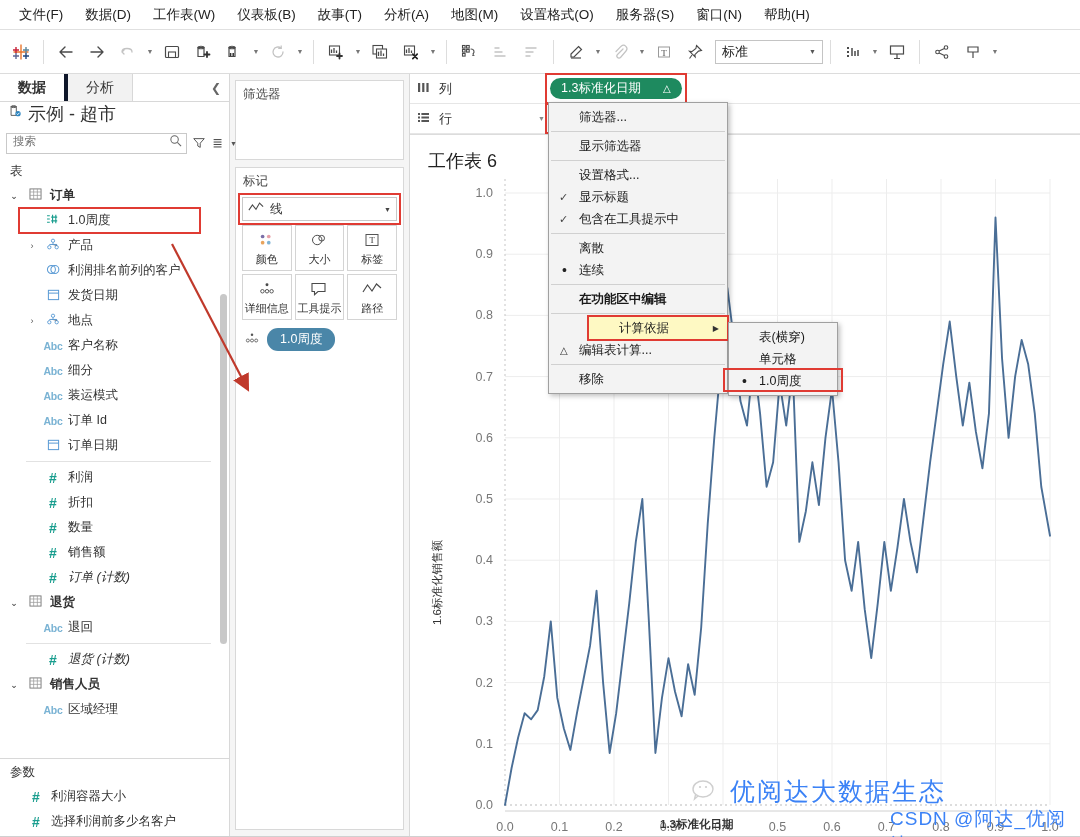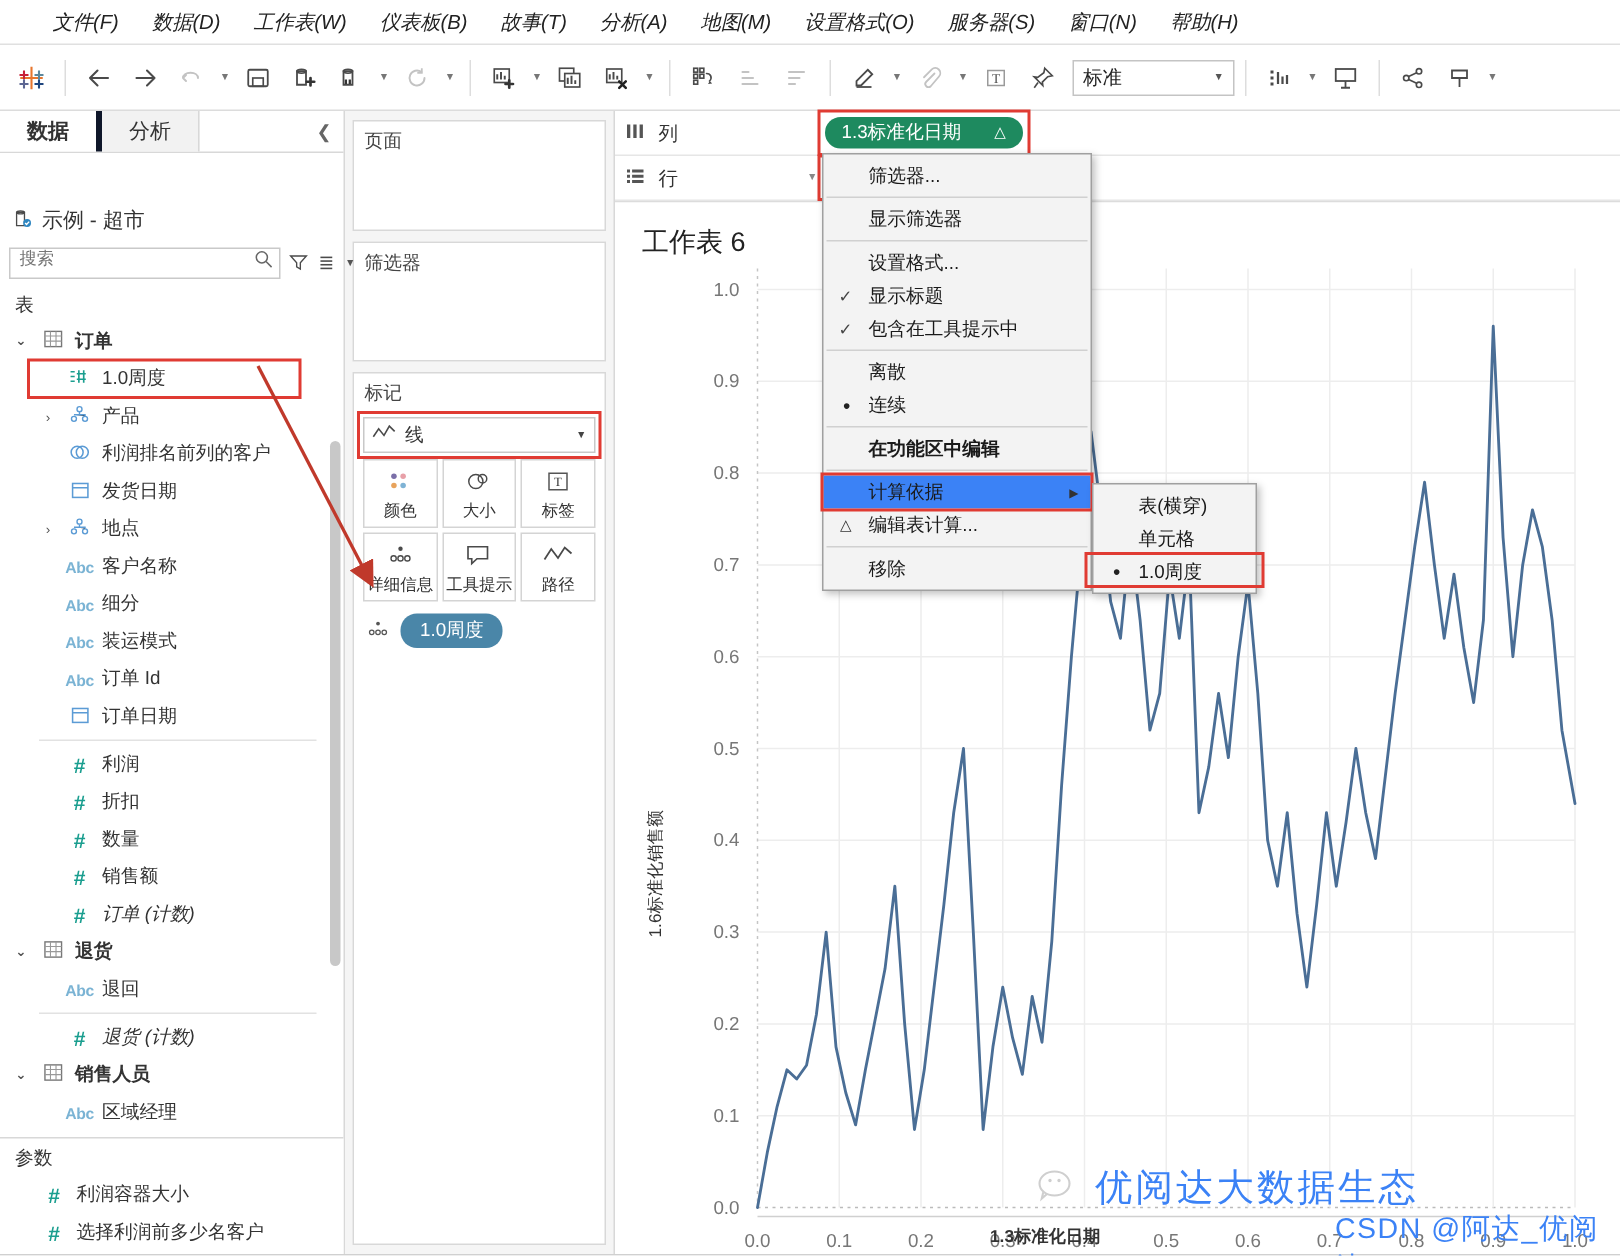--- a/index.html
+++ b/index.html
@@ -5,21 +5,21 @@
   * { box-sizing: border-box; }
   html, body { margin:0; padding:0; }
   body {
     width:1080px; height:837px;
     font-family:"Liberation Sans","DejaVu Sans",sans-serif;
     font-size:12px; color:#333; background:#fff;
     overflow:hidden; position:relative;
   }
   
   .menubar { height:30px; background:#fff; display:flex; align-items:center;
-             padding-left:24px; border-bottom:1px solid #e0e0e0;font-style:italic; }
+             padding-left:8px; border-bottom:1px solid #e0e0e0; }
   .menubar .mi { padding:4px 11px; font-size:13.5px; color:#222; cursor:default; white-space:nowrap; }
   
   .toolbar { height:44px; background:#fff; display:flex; align-items:center;
              border-bottom:1px solid #dcdcdc; padding:0 6px; gap:1px; }
   .tb { width:30px; height:30px; display:flex; align-items:center; justify-content:center;
         color:#4a4a4a; cursor:default; border-radius:2px; }
   .tb.dis { color:#c0c0c0; }
   .caret { width:12px; height:30px; display:flex; align-items:center; justify-content:center;
            color:#777; font-size:7px; cursor:default; }
   .tsep { width:1px; height:24px; background:#dddddd; margin:0 6px; }
@@ -32,21 +32,21 @@
   
   .datapane { width:230px; background:#fff; border-right:1px solid #d8d8d8;
               display:flex; flex-direction:column; position:relative; }
   .dp-tabs { display:flex; height:28px; border-bottom:1px solid #d8d8d8; align-items:stretch; }
   .dp-tab { padding:0 18px; display:flex; align-items:center; font-size:14px; font-weight:bold;
             color:#333; cursor:default; }
   .dp-tab.sel { background:#fff; border-right:4px solid #0f172a; }
   .dp-tab.unsel { background:#f2f2f2; border-right:1px solid #d8d8d8; font-weight:normal; }
   .dp-collapse { margin-left:auto; display:flex; align-items:center; padding:0 8px;
                  color:#666; font-size:12px; cursor:default; }
-  .ds-row { height:26px; display:flex; align-items:center; padding:0 8px; gap:6px; font-size:14px;margin-top:32px; }
+  .ds-row { height:26px; display:flex; padding:0 8px; gap:6px; font-size:18px; }
   .searchrow { height:30px; display:flex; align-items:center; padding:0 6px; gap:5px; }
   .searchbox { flex:1; height:21px; border:1px solid #c9c9c9; background:#fff; display:flex;
                align-items:flex-start; padding:0 4px; }
   .searchbox input { border:0; outline:0; flex:1; font-size:11.5px; color:#333;
                      font-family:"Liberation Sans",sans-serif; background:transparent; }
   .ic-btn { width:20px; height:20px; display:flex; align-items:center; justify-content:center;
             color:#555; cursor:default; }
   .fieldlist { flex:1; overflow:hidden; position:relative; }
   .sect-title { font-size:12.5px; color:#333; padding:5px 0 3px 10px; font-weight:normal; }
   .fl-row { height:25px; display:flex; align-items:center; font-size:12.5px; color:#333;
@@ -99,21 +99,21 @@
   .wstitle { font-size:18px; color:#222; padding:14px 0 0 18px; font-weight:normal; }
   .ylab { position:absolute; font-size:11.5px; color:#333; transform-origin:center;
           transform:rotate(-90deg); white-space:nowrap; }
   .xlab { position:absolute; font-size:11.5px; color:#333; font-weight:bold; }
   
   .ctxmenu { position:absolute; background:#f3f3f3; border:1px solid #a0a0a0;
              box-shadow:2px 2px 5px rgba(0,0,0,.25); padding:3px 0; z-index:40; }
   .ctxitem { height:22px; display:flex; align-items:center; font-size:12.5px; color:#1a1a1a;
              padding-left:30px; padding-right:26px; position:relative; cursor:default; white-space:nowrap; }
   .ctxitem.bold { font-weight:bold; }
-  .ctxitem.hl { background:#3b82f6; }
+  .ctxitem.hl { background:#fef9c3;margin-left:40px; }
   .ctxitem .chk { position:absolute; left:10px; font-size:11px; color:#444; }
   .ctxitem .dot { position:absolute; left:13px; font-size:14px; line-height:0; color:#222; }
   .ctxitem .tri { position:absolute; left:11px; font-size:10px; color:#333; }
   .ctxitem .sub { position:absolute; right:8px; font-size:8px; color:#333; }
   .ctxsep { height:1px; background:#d0d0d0; margin:3px 2px; }
   
   .statusbar { height:30px; background:#f4f4f4; border-top:1px solid #d0d0d0;
                display:flex; align-items:center; }
   
   .wm { position:absolute; color:#3b82f6; pointer-events:none; user-select:none; }
@@ -562,23 +562,20 @@
           <div class="fl-row ind">
             <span class="ico"><span style="font-size:14px;color:#1a9e8f;font-weight:bold;">#</span></span>
             <span class="nm">选择利润前多少名客户</span>
           </div>
         </div>
     </div>
     <div class="scrollt" style="top:220px;height:350px;"></div>
   </div>
 
   <div class="shelfcol">
-    <div class="card pages">
-      <div class="card-hd">页面</div>
-    </div>
     <div class="card filters">
       <div class="card-hd">筛选器</div>
     </div>
     <div class="card marks">
       <div class="card-hd">标记</div>
       <div class="marktype-wrap">
         <div class="marktype">
           <span>
             <svg width="16" height="11" viewBox="0 0 18 12">
                 <path d="M1 9l4-6 4 5 4-7 4 4" stroke="#4a4a4a" stroke-width="1.2" fill="none"></path>

